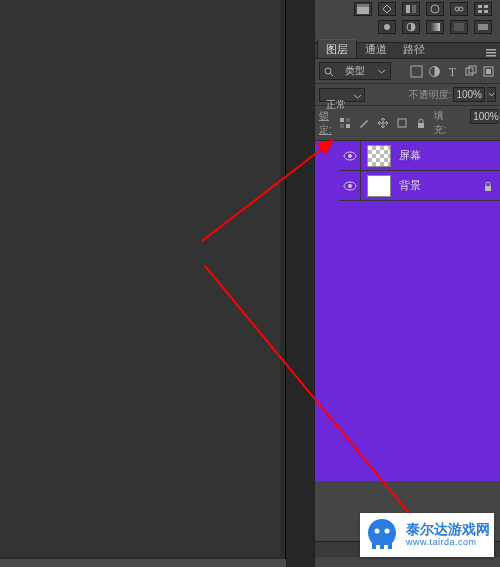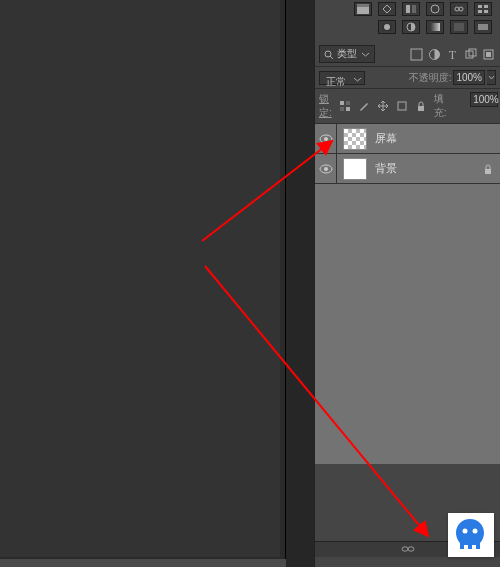--- a/index.html
+++ b/index.html
@@ -45,43 +45,43 @@
     .tab { padding:2px 8px 1px; font-size:11px; color:#bbb; cursor:pointer; }
     .tab.active { background:#454545; color:#ddd; border-top:1px solid #555; border-left:1px solid #222; border-right:1px solid #222; }
     .tab-menu { position:absolute; right:4px; top:5px; width:10px; height:10px; }
     .tab-menu svg { display:block; }
 
     
     .filter-row {
       display:flex; align-items:center; padding:3px 4px; gap:3px;
       border-bottom:1px solid #2e2e2e;
     }
-    .combo { display:flex; align-items:center; background:#3a3a3a; border:1px solid #222; height:18px; padding:0 4px; font-size:10px; gap:4px;}
+    .combo { display:flex; align-items:center; background:#3a3a3a; border:1px solid #222; height:18px; padding:0 4px; font-size:10px; gap:12px;}
     .combo .chev { width:9px; height:9px; }
     .filter-icons { display:flex; gap:3px; margin-left:auto; }
     .filter-icons .fic { width:15px; height:15px; display:flex; align-items:center; justify-content:center; }
     .filter-icons svg { display:block; }
 
     
     .blend-row { display:flex; align-items:center; padding:3px 4px; border-bottom:1px solid #2e2e2e; gap:6px;}
-    .blend-select { background:#3a3a3a; border:1px solid #222; padding:3px 18px 1px 6px; font-size:10px; position:relative; height:14px; line-height:14px; }
+    .blend-select { background:#3a3a3a; border:1px solid #222; padding:9px 18px 1px 6px; font-size:10px; position:relative; height:14px; line-height:14px; }
     .blend-select .chev { position:absolute; right:2px; top:3px; width:9px; height:9px; }
     .opacity { margin-left:auto; display:flex; align-items:center; gap:2px; font-size:10px; color:#999;}
     .pct-field { background:#3a3a3a; border:1px solid #222; padding:0 2px; min-width:28px; text-align:right; font-size:10px; height:15px; line-height:13px; color:#ccc;}
     .pct-drop { width:9px; height:15px; background:#3a3a3a; border:1px solid #222; border-left:0; display:flex; align-items:center; justify-content:center;}
 
     
     .lock-row { display:flex; align-items:center; padding:3px 4px; border-bottom:1px solid #2e2e2e; gap:6px;}
     .lock-label { font-size:10px; color:#999;text-decoration:underline; }
     .lock-icons { display:flex; gap:5px; }
     .lock-icons .lic { width:14px; height:14px; display:flex; align-items:center; justify-content:center;}
     .fill { margin-left:auto; display:flex; align-items:flex-start; gap:19px; font-size:10px; color:#999;}
 
     
-    .layers { height:340px; overflow:hidden; background:#737373; position:relative;}
+    .layers { height:340px; overflow:hidden; background:#6d28d9; position:relative;padding-left:24px;}
     .layer {
       display:flex; align-items:center;
       height:30px;
       border-bottom:1px solid #333;
       padding-right:6px;
     }
     .layer .eye-col {
       width:22px; height:100%; border-right:1px solid #333;
       display:flex; align-items:center; justify-content:center;
     }
@@ -212,20 +212,32 @@
           </svg>
         </span>
       <span class="ic">
           <svg width="12" height="10" viewBox="0 0 12 10">
             <rect x="1" y="2" width="10" height="6" fill="#888"></rect>
           </svg>
         </span>
     </div>
   </div>
 
+  <div class="tabs">
+    <div class="tab active">图层</div>
+    <div class="tab">通道</div>
+    <div class="tab">路径</div>
+    <div class="tab-menu">
+      <svg width="10" height="10" viewBox="0 0 10 10">
+          <rect y="1" width="10" height="1.5" fill="#aaa"></rect>
+          <rect y="4" width="10" height="1.5" fill="#aaa"></rect>
+          <rect y="7" width="10" height="1.5" fill="#aaa"></rect>
+        </svg>
+    </div>
+  </div>
 
   <div class="filter-row">
     <div class="combo">
       <svg class="chev" width="9" height="9" viewBox="0 0 9 9">
           <circle cx="4" cy="4" r="3" fill="none" stroke="#aaa"></circle>
           <line x1="6" y1="6" x2="9" y2="9" stroke="#aaa"></line>
         </svg>
       <span>类型</span>
       <svg class="chev" width="9" height="9" viewBox="0 0 9 9">
           <path d="M1 3 L4.5 6 L8 3" fill="none" stroke="#aaa"></path>
@@ -377,13 +389,17 @@
 </svg>
 
 <div class="watermark">
   <div class="wm-logo">
     <svg width="40" height="40" viewBox="0 0 40 40">
       <path d="M20 4 C28 4 34 10 34 18 C34 22 32 26 30 28 L30 34 L26 34 L26 30 L22 30 L22 34 L18 34 L18 30 L14 30 L14 34 L10 34 L10 28 C8 26 6 22 6 18 C6 10 12 4 20 4 Z" fill="#2a7be4"></path>
       <circle cx="15" cy="16" r="2.5" fill="#fff"></circle>
       <circle cx="25" cy="16" r="2.5" fill="#fff"></circle>
     </svg>
   </div>
+  <div class="wm-text">
+    <span class="zh">泰尔达游戏网</span>
+    <span class="en">www.tairda.com</span>
+  </div>
 </div>
 
 </body></html>

